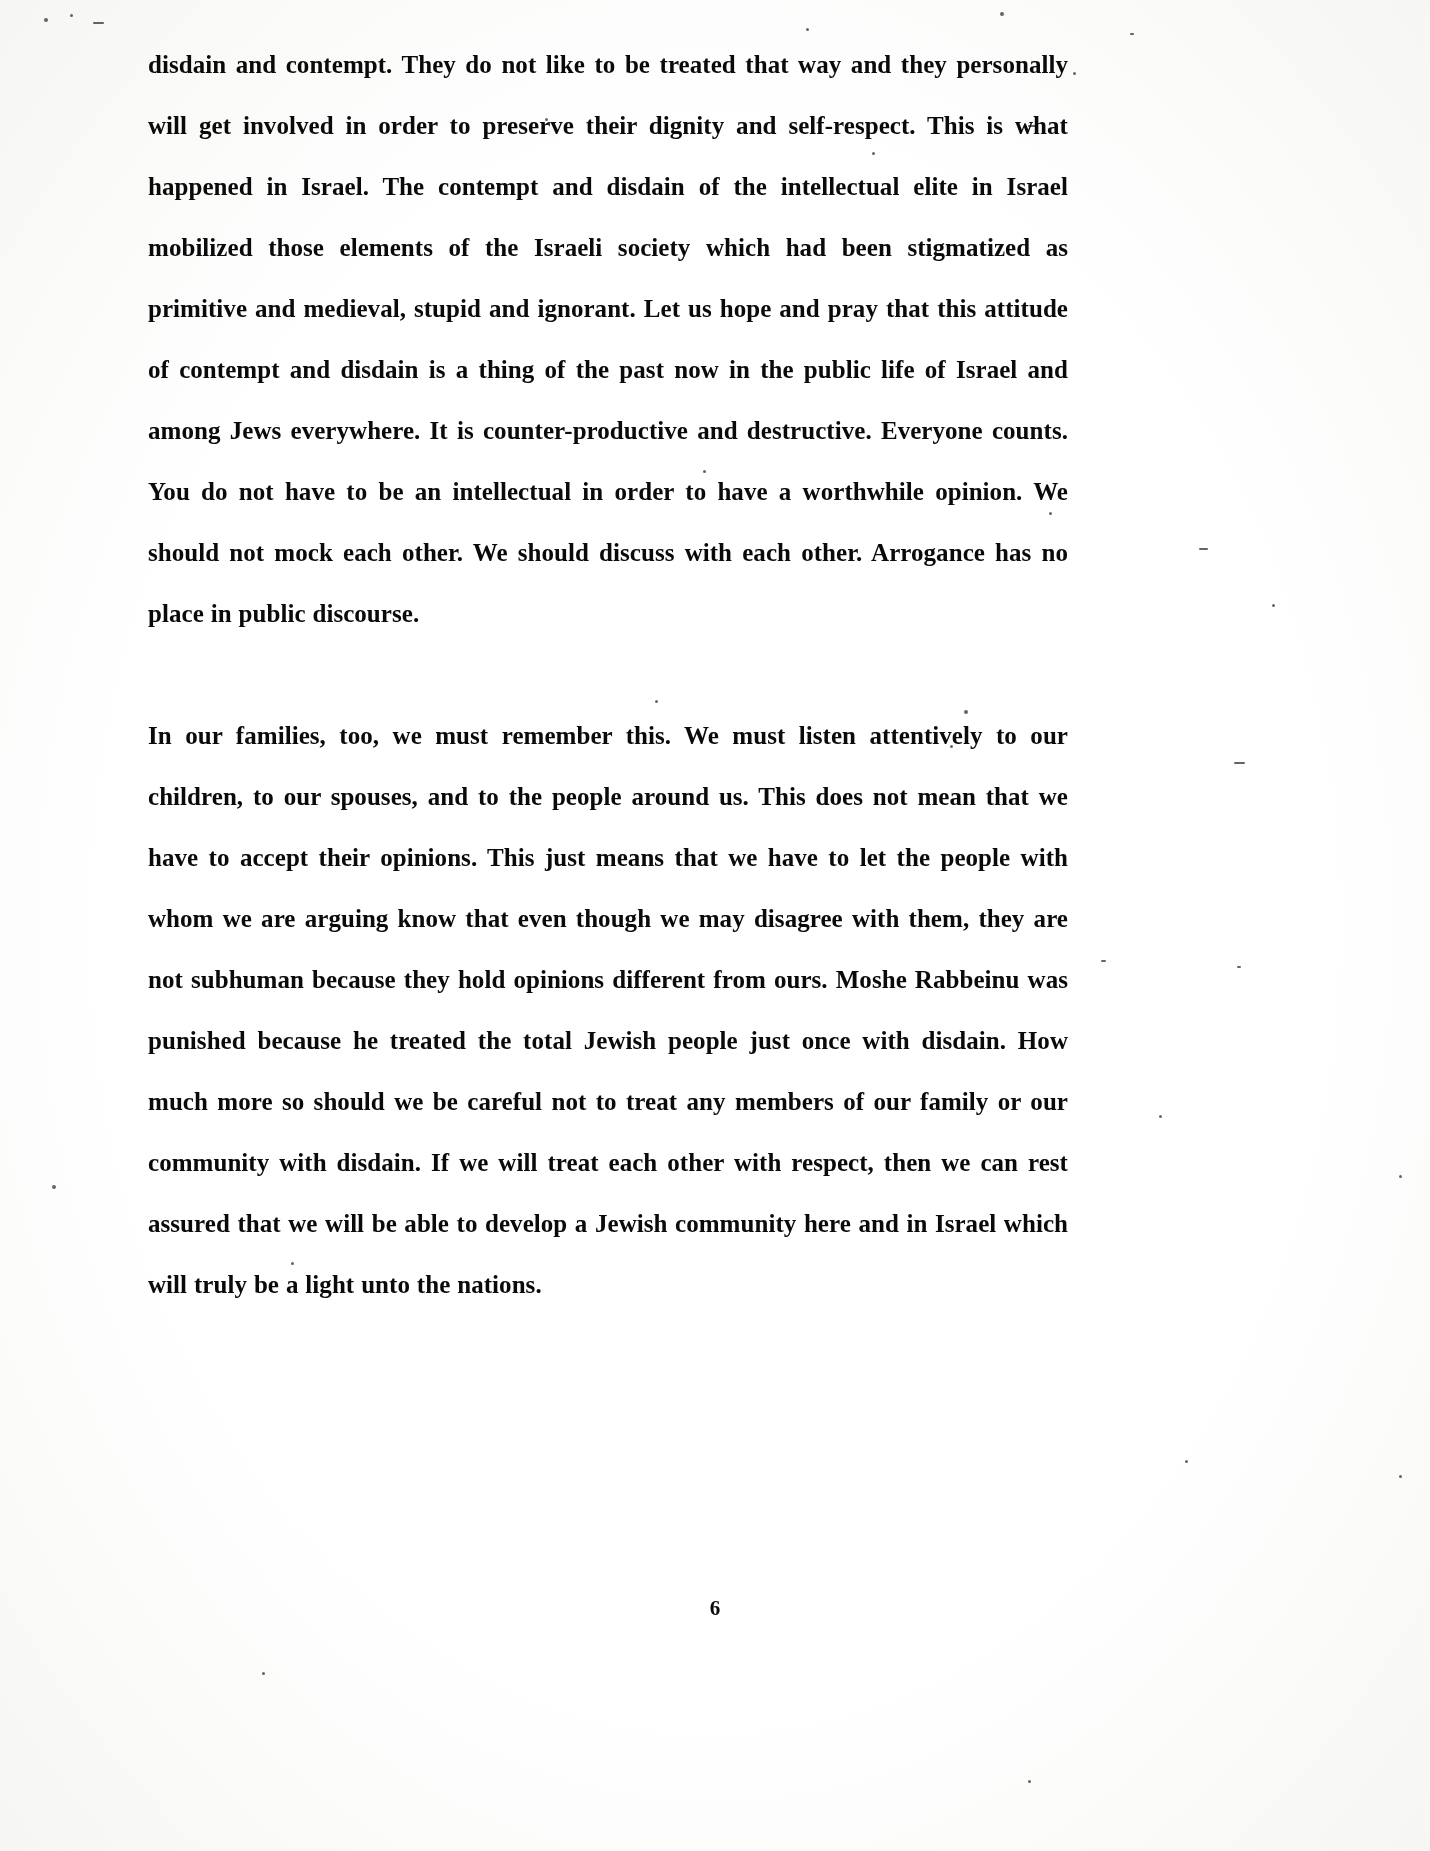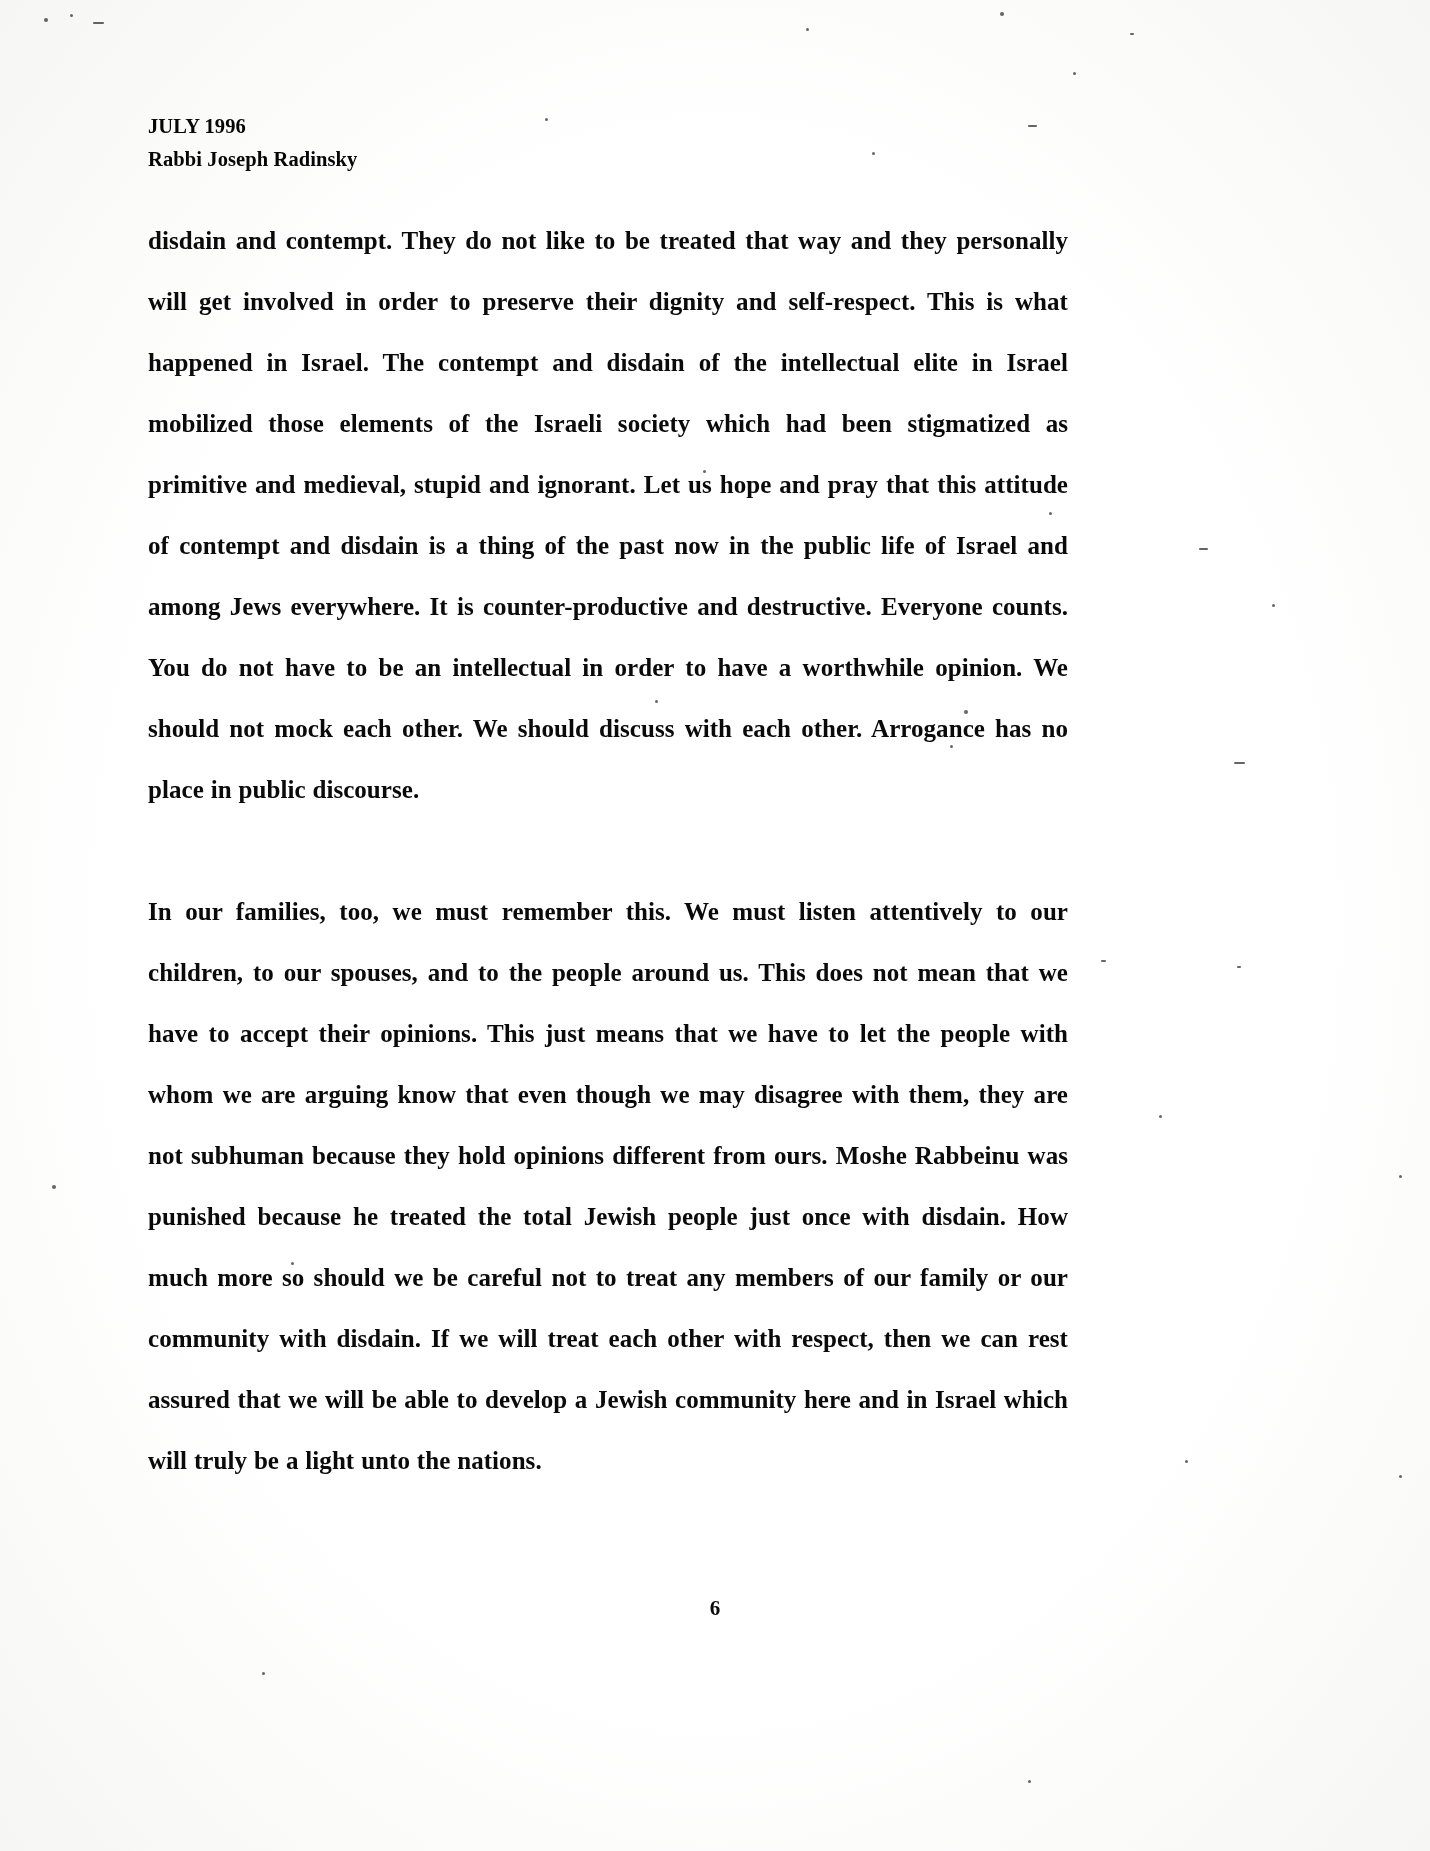--- a/index.html
+++ b/index.html
@@ -113,24 +113,20 @@
   <div class="speck" style="left:1159px;top:1115px;width:3px; height:3px;"></div>
   <div class="speck" style="left:1399px;top:1175px;width:3px; height:3px;"></div>
   <div class="speck" style="left:291px; top:1262px;width:3px; height:3px;"></div>
   <div class="speck" style="left:1185px;top:1460px;width:3px; height:3px;"></div>
   <div class="speck" style="left:1399px;top:1475px;width:3px; height:3px;"></div>
   <div class="speck" style="left:262px; top:1672px;width:3px; height:3px;"></div>
   <div class="speck" style="left:1028px;top:1780px;width:3px; height:3px;"></div>
 
   <div class="content">
 
-    <div class="header">
-      <div class="line">JULY 1996</div>
-      <div class="line">Rabbi Joseph Radinsky</div>
-    </div>
 
     <div class="body-block">
       <p class="para">disdain and contempt.  They do not like to be treated that way and they personally will get involved in order to preserve their dignity and self-respect.  This is what happened in Israel.  The contempt and disdain of the intellectual elite in Israel mobilized those elements of the Israeli society which had been stigmatized as primitive and medieval, stupid and ignorant.  Let us hope and pray that this attitude of contempt and disdain is a thing of the past now in the public life of Israel and among Jews everywhere.  It is counter-productive and destructive.  Everyone counts.  You do not have to be an intellectual in order to have a worthwhile opinion.  We should not mock each other.  We should discuss with each other.  Arrogance has no place in public discourse.</p>
       <p class="para">In our families, too, we must remember this.  We must listen attentively to our children, to our spouses, and to the people around us.  This does not mean that we have to accept their opinions.  This just means that we have to let the people with whom we are arguing know that even though we may disagree with them, they are not subhuman because they hold opinions different from ours.  Moshe Rabbeinu was punished because he treated the total Jewish people just once with disdain.  How much more so should we be careful not to treat any members of our family or our community with disdain.  If we will treat each other with respect, then we can rest assured that we will be able to develop a Jewish community here and in Israel which will truly be a light unto the nations.</p>
     </div>
 
   </div>
 
   <div class="page-number">6</div>
 

